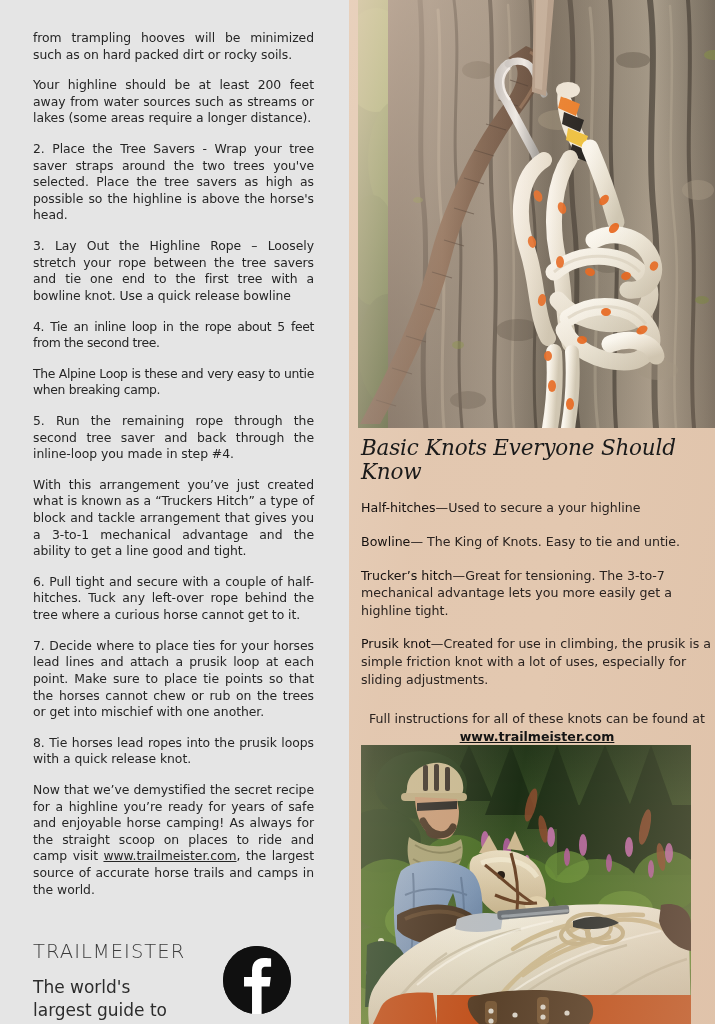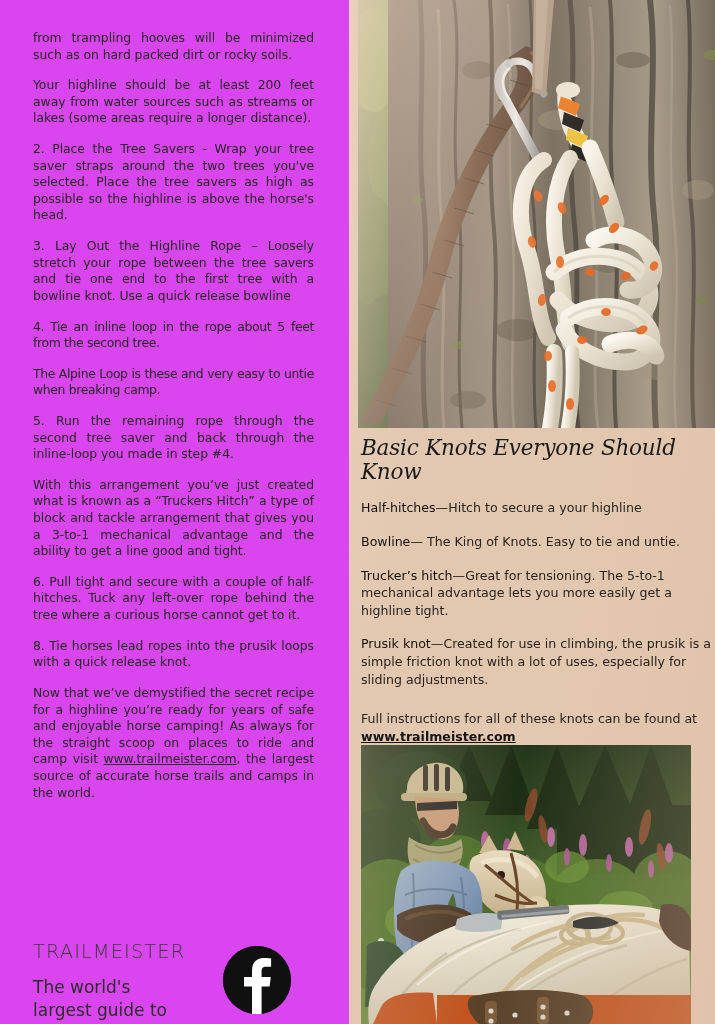--- a/index.html
+++ b/index.html
@@ -14,21 +14,21 @@
     position: relative;
     overflow: hidden;
     font-family: "DejaVu Sans", "Liberation Sans", sans-serif;
     -webkit-font-smoothing: antialiased;
   }
 
   
   .page {
     position: absolute;
     inset: 0;
-    background: #d946ef;
+    background: #e5e5e5;
   }
 
   
   .left-col {
     position: absolute;
     left: 33px;
     top: 30px;
     width: 281px;
     height: 980px;
   }
@@ -154,20 +154,21 @@
   }
   .knot-item b {
     font-weight: 400;
     color: #161110;
   }
   .knots-footer {
     margin: 22px 0 0 0;
     font-size: 12.6px;
     line-height: 1.4;
     color: #2a2320;
+    text-align: center;
   }
   .knots-footer .strong-link {
     font-weight: 700;
     text-decoration: underline;
     color: #141414;
   }
 </style>
 </head>
 <body>
 
@@ -176,20 +177,21 @@
   <div class="left-col">
     <p class="body-par">from trampling hooves will be minimized such as on hard packed dirt or rocky soils.</p>
     <p class="body-par">Your highline should be at least 200 feet away from water sources such as streams or lakes (some areas require a longer distance).</p>
     <p class="body-par">2. Place the Tree Savers - Wrap your tree saver straps around the two trees you've selected. Place the tree savers as high as possible so the highline is above the horse's head.</p>
     <p class="body-par">3. Lay Out the Highline Rope – Loosely stretch your rope between the tree savers and tie one end to the first tree with a bowline knot.  Use a quick release bowline</p>
     <p class="body-par tight">4. Tie an inline loop in the rope about 5 feet from the second tree.</p>
     <p class="body-par tight">The Alpine Loop is these and very easy to untie when breaking camp.</p>
     <p class="body-par">5. Run the remaining rope through the second tree saver and back through the inline-loop you made in step #4.</p>
     <p class="body-par">With this arrangement you’ve just created what is known as a “Truckers Hitch” a type of block and tackle arrangement that gives you a 3-to-1 mechanical advantage and the ability to get a line good and tight.</p>
     <p class="body-par">6. Pull tight and secure with a couple of half-hitches. Tuck any left-over rope behind the tree where a curious horse cannot get to it.</p>
+    <p class="body-par">7. Decide where to place ties for your horses lead lines and attach a prusik loop at each point. Make sure to place tie points so that the horses cannot chew or rub on the trees or get into mischief with one another.</p>
     <p class="body-par">8. Tie horses lead ropes into the prusik loops with a quick release knot.</p>
     <p class="body-par"><span>Now that we’ve demystified the secret recipe for a highline you’re ready for years of safe and enjoyable horse camping! As always for the straight scoop on places to ride and camp visit </span><a class="inline-link" href="#">www.trailmeister.com</a><span>, the largest source of accurate horse trails and camps in the world.</span></p>
   </div>
 
   <div class="brand-block">
     <p class="brand-name">TRAILMEISTER</p>
     <p class="brand-tagline">The world's largest guide to horse trails and camps!</p>
     <div class="fb-badge">
       <svg viewBox="0 0 68 68" width="68" height="68" aria-hidden="true">
         <circle cx="34" cy="34" r="34" fill="#101010"></circle>
@@ -358,25 +360,25 @@
           <ellipse cx="212" cy="404" rx="4" ry="6"></ellipse>
           <ellipse cx="190" cy="356" rx="4" ry="5"></ellipse>
           <ellipse cx="296" cy="266" rx="4" ry="5" transform="rotate(30 296 266)"></ellipse>
         </g>
       </svg>
     </div>
 
     <div class="knots">
       <h2 class="knots-title">Basic Knots Everyone Should Know</h2>
 
-      <p class="knot-item"><b>Half-hitches</b><span>—</span><span>Hitch to secure a your highline</span></p>
+      <p class="knot-item"><b>Half-hitches</b><span>—</span><span>Used to secure a your highline</span></p>
 
       <p class="knot-item"><b>Bowline</b><span>—</span><span> The King of Knots. Easy to tie and untie.</span></p>
 
-      <p class="knot-item"><b>Trucker’s hitch</b><span>—</span><span>Great for tensioning. The 5-to-1 mechanical advantage lets you more easily get a highline tight.</span></p>
+      <p class="knot-item"><b>Trucker’s hitch</b><span>—</span><span>Great for tensioning. The 3-to-7 mechanical advantage lets you more easily get a highline tight.</span></p>
 
       <p class="knot-item"><b>Prusik knot</b><span>—</span><span>Created for use in climbing, the prusik is a simple friction knot with a lot of uses, especially for sliding adjustments.</span></p>
 
       <p class="knots-footer"><span>Full instructions for all of these knots can be found at </span><a class="strong-link" href="#">www.trailmeister.com </a></p>
     </div>
 
     <div class="photo-bottom">
       <svg class="photo-svg" viewBox="0 0 330 279" preserveAspectRatio="xMidYMid slice" aria-hidden="true">
         <defs>
           <linearGradient id="meadowBg" x1="0" y1="0" x2="0" y2="1">

